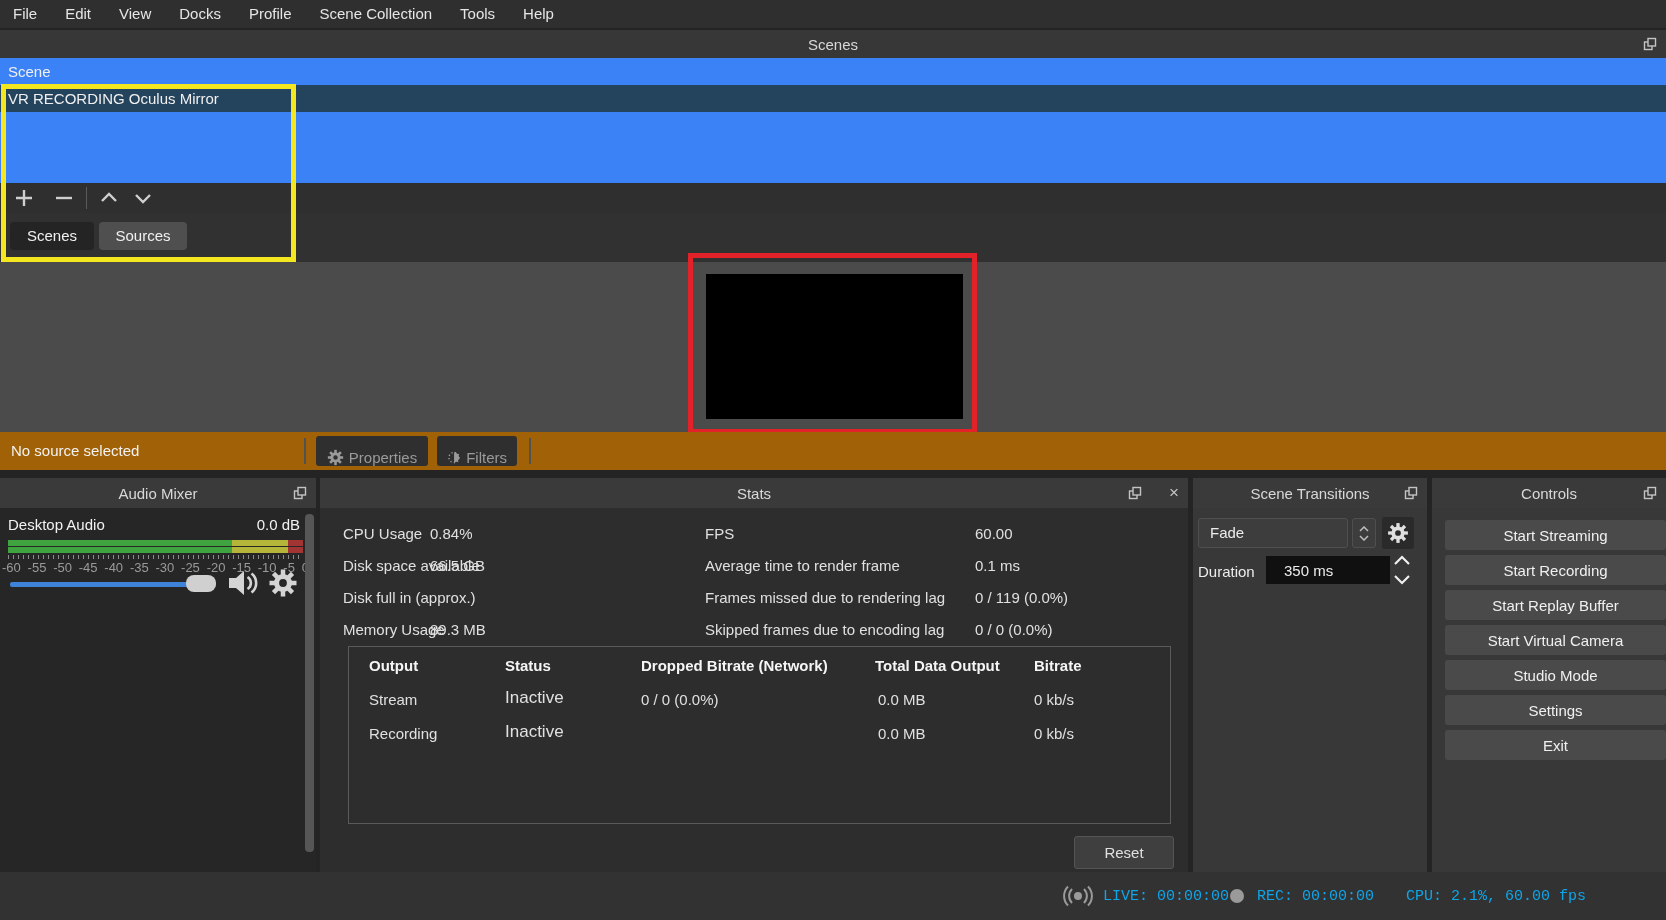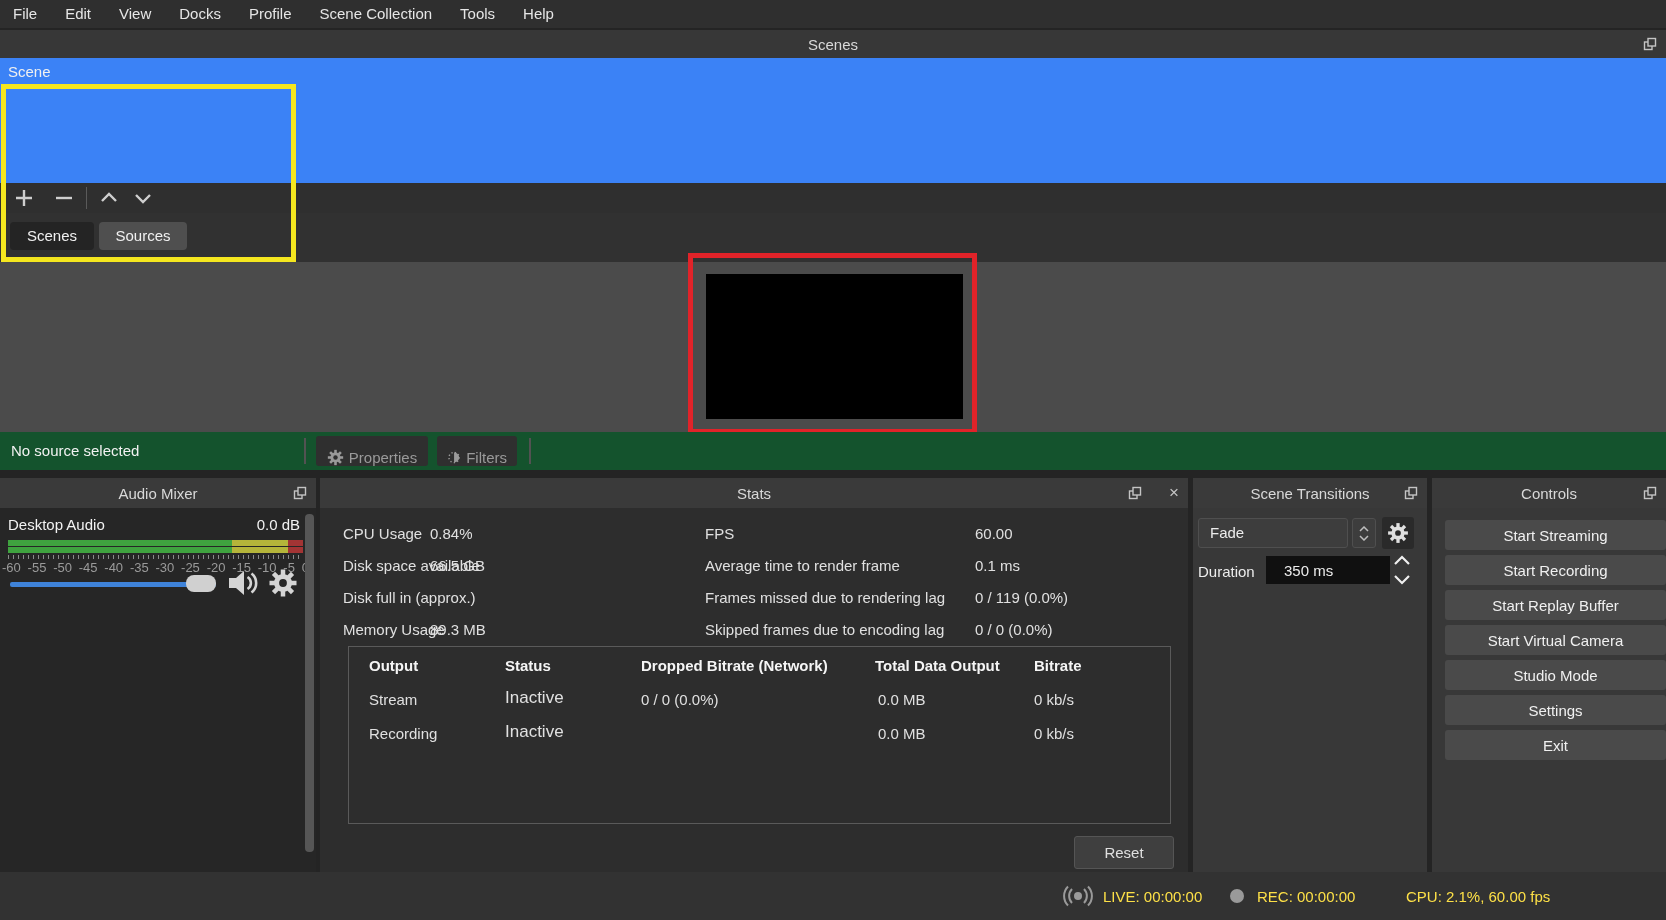--- a/index.html
+++ b/index.html
@@ -28,21 +28,21 @@
   .tab.inactive{left:99px;width:88px;background:#4f4f4f;}
 
   
   .preview{left:0;top:262px;width:1666px;height:170px;background:#4b4b4b;}
   .black-frame{left:706px;top:274px;width:257px;height:145px;background:#000;}
   .annot{box-sizing:border-box;pointer-events:none;}
   .annot.yellow{left:1px;top:84px;width:295px;height:178px;border:5px solid #f5e71f;}
   .annot.red{left:688px;top:253px;width:289px;height:181px;border:5px solid #e12329;}
 
   
-  .source-bar{left:0;top:432px;width:1666px;height:38px;background:#14532d;}
+  .source-bar{left:0;top:432px;width:1666px;height:38px;background:#a16207;}
   .no-source{position:absolute;left:11px;top:0;height:38px;line-height:38px;color:#f2f2f2;}
   .sbar-sep{position:absolute;top:6px;width:2px;height:26px;background:#525252;}
   .sbtn{position:absolute;top:4px;height:30px;background:#2f2f2f;border-radius:3px;color:#9a9a9a;
         display:flex;align-items:flex-end;justify-content:center;gap:5px;box-sizing:border-box;padding:0 10px;}
 
   
   .dock-titlebar{top:478px;height:30px;background:#3a3a3a;}
   .dock-close{position:absolute;right:9px;top:50%;transform:translateY(-50%);color:#c4c4c4;font-size:17px;line-height:14px;}
 
   
@@ -85,21 +85,21 @@
   .dur-input{position:absolute;left:73px;top:48px;width:124px;height:28px;background:#101010;border:none;color:#ececec;
       font-family:inherit;font-size:15px;padding-left:18px;box-sizing:border-box;}
   .dur-spin{position:absolute;left:200px;top:46px;width:18px;height:32px;display:flex;flex-direction:column;justify-content:space-between;}
 
   
   .ctl-btn{position:absolute;left:13px;width:221px;height:30px;background:#4a4a4a;border-radius:3px;color:#f0f0f0;
       display:flex;align-items:center;justify-content:center;}
 
   
   .statusbar{left:0;top:872px;width:1666px;height:48px;background:#323232;}
-  .status-item{position:absolute;top:0;height:48px;display:flex;align-items:center;color:#fde047;}
+  .status-item{position:absolute;top:0;height:48px;display:flex;align-items:center;color:#0ea5e9;font-family:Liberation Mono, monospace;}
   .rec-dot{width:14px;height:14px;border-radius:50%;background:#9a9a9a;}
 </style>
 </head>
 <body>
 
 <div class="app">
 
   <div class="abs menubar">
     <span class="menu-item">File</span>
     <span class="menu-item">Edit</span>
@@ -114,20 +114,21 @@
   <div class="abs scenes-titlebar">
     <div class="titlebar-text">Scenes</div>
     <svg class="popout" viewBox="0 0 14 14">
       <rect x="1.5" y="5" width="7.5" height="7.5" fill="none" stroke="#c4c4c4" stroke-width="1.4"></rect>
       <rect x="5" y="1.5" width="7.5" height="7.5" fill="#373737" stroke="#c4c4c4" stroke-width="1.4"></rect>
     </svg>
   </div>
 
   <div class="abs scene-list">
     <div class="scene-row">Scene</div>
+    <div class="scene-row selected">VR RECORDING Oculus Mirror</div>
   </div>
 
   <div class="abs scene-toolbar">
     <span style="width:12px"></span>
     <svg class="tool-icon" viewBox="0 0 24 24">
       <path d="M12 4 V20 M4 12 H20" stroke="#cfcfcf" stroke-width="2.4" fill="none"></path>
       </svg>
     <span style="width:16px"></span>
     <svg class="tool-icon" viewBox="0 0 24 24">
       <path d="M4 12 H20" stroke="#cfcfcf" stroke-width="2.4" fill="none"></path>

